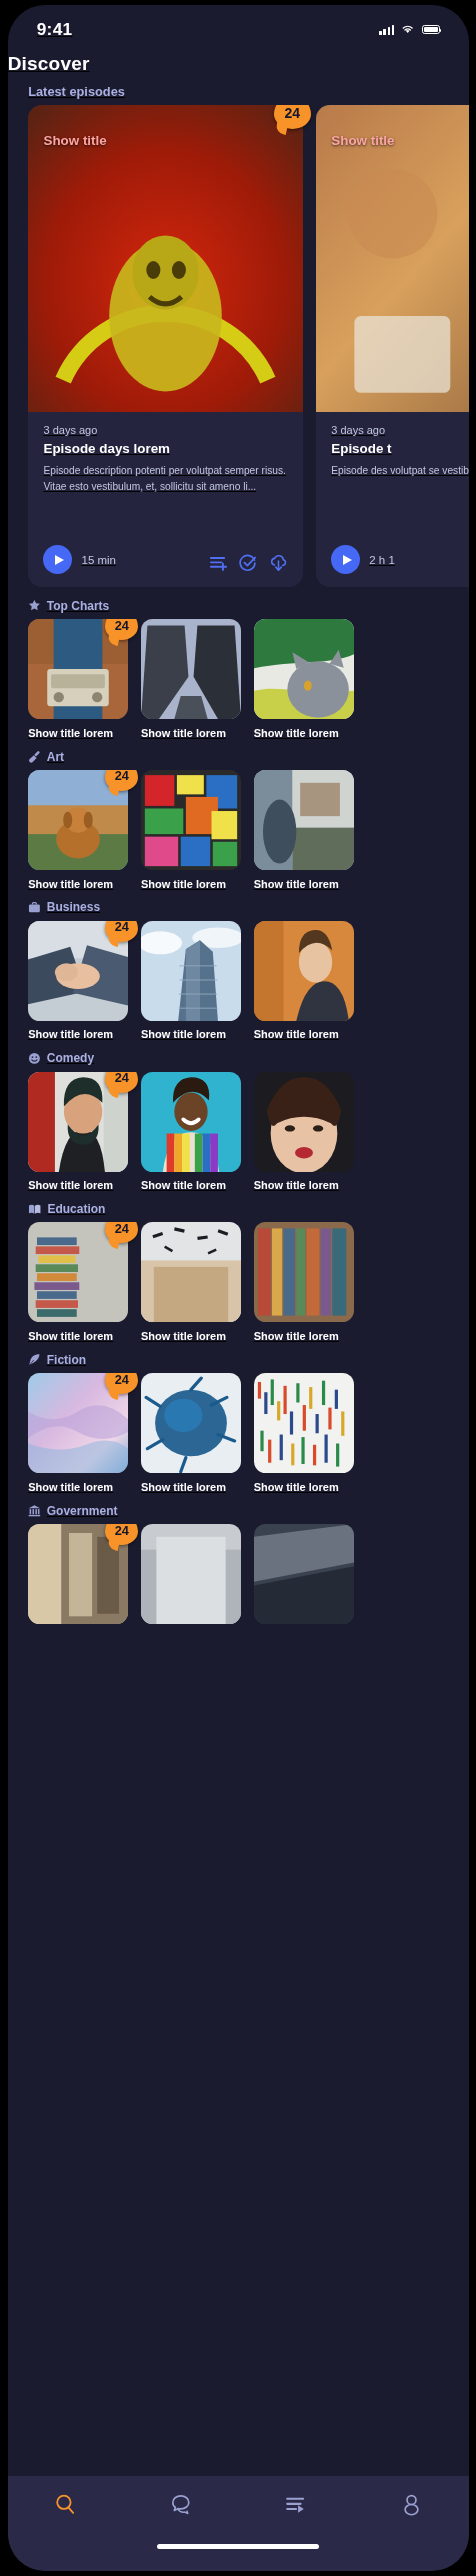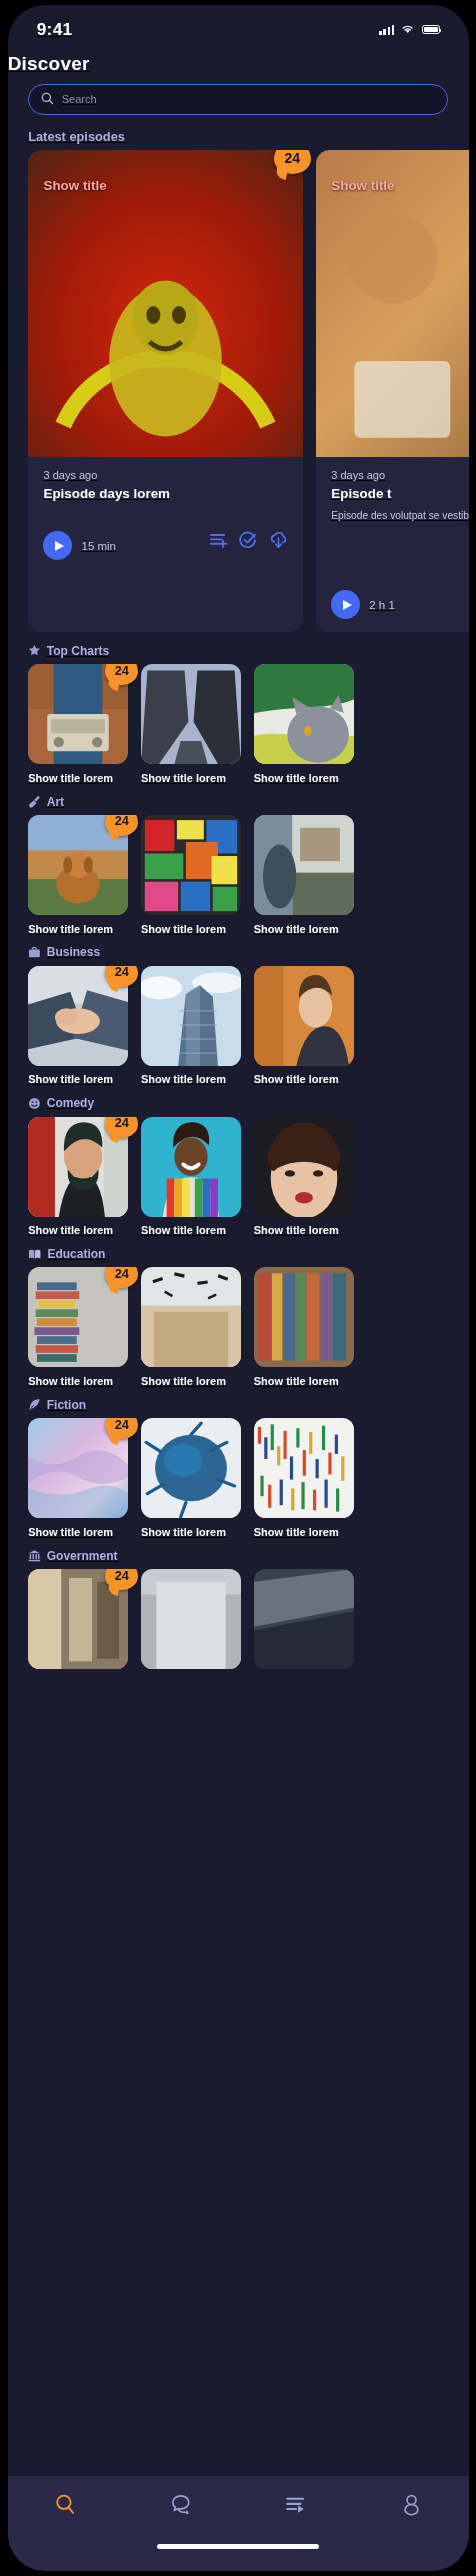--- a/index.html
+++ b/index.html
@@ -86,21 +86,21 @@
     content:""; position:absolute; left:2.6px; bottom:-4.5px;
     width:11px; height:11px; background:#f79328;
     border-radius:0 0 0 9px; transform:rotate(12deg);
   }
   .fcard .badge { right:-7.7px; top:-9px; }
   .fcard-body { padding:11.5px 15.3px 14px 15.3px; }
   .meta-date { color:#c3c7de; font-size:11px; margin-bottom:5.1px; }
   .ep-title { color:#fff; font-size:13.4px; font-weight:bold; margin-bottom:7.7px; }
   .ep-desc { color:#c3c7de; font-size:10.2px; line-height:1.5; height:59px; overflow:hidden; }
   .fcard-actions {
-    display:flex; align-items:flex-start; justify-content:space-between;
+    display:flex; align-items:flex-end; justify-content:space-between;
     padding:9px 15.3px 12.8px 15.3px;
     gap:32px;
   }
   .playpill { display:flex; align-items:center; gap:9px; }
   .playbtn {
     width:29px; height:29px; border-radius:50%; background:#4568f5;
     display:flex; align-items:center; justify-content:center;
   }
   .playbtn::after {
     content:""; border-left:9.6px solid #fff;
@@ -162,31 +162,20 @@
           </svg>
       </span>
       <span class="battery">
           <span></span>
         </span>
     </div>
   </div>
 
   <div class="page-title">Discover</div>
 
-  <div class="searchwrap">
-    <div class="searchbar">
-      <span>
-        <svg width="12.8" height="12.8" viewBox="0 0 20 20">
-            <circle cx="8.4" cy="8.4" r="6.4" stroke="#b8bbd4" stroke-width="2" fill="none"></circle>
-            <line x1="13" y1="13" x2="18.5" y2="18.5" stroke="#b8bbd4" stroke-width="2" stroke-linecap="round"></line>
-          </svg>
-      </span>
-      <span class="search-ph">Search</span>
-    </div>
-  </div>
 
   <div class="sec-h plain">
     <span>Latest episodes</span>
   </div>
 
   <div class="carousel">
 
     <div class="fcard">
       <div class="fcard-art">
         <svg class="ph" viewBox="0 0 430 480" preserveAspectRatio="none">
@@ -204,20 +193,21 @@
           <ellipse cx="196" cy="258" rx="11" ry="14" fill="#4a3c08"></ellipse>
           <ellipse cx="236" cy="258" rx="11" ry="14" fill="#4a3c08"></ellipse>
           <path d="M190 300 q25 22 50 0" stroke="#4a3c08" stroke-width="8" fill="none"></path>
         </svg>
         <span class="show-lbl">Show title</span>
       </div>
       <div class="badge">24</div>
       <div class="fcard-body">
         <div class="meta-date">3 days ago</div>
         <div class="ep-title">Episode days lorem</div>
+        <div class="ep-desc">Episode description potenti per volutpat semper risus. Vitae esto vestibulum, et, sollicitu sit ameno li...</div>
       </div>
       <div class="fcard-actions">
         <div class="playpill">
           <span class="playbtn"></span>
           <span class="dur">15 min</span>
         </div>
         <div class="act-icons">
           <span>
             <svg width="19" height="18" viewBox="0 0 30 28">
                 <line x1="3" y1="6" x2="24" y2="6" stroke="#4f6ff0" stroke-width="3" stroke-linecap="round"></line>

